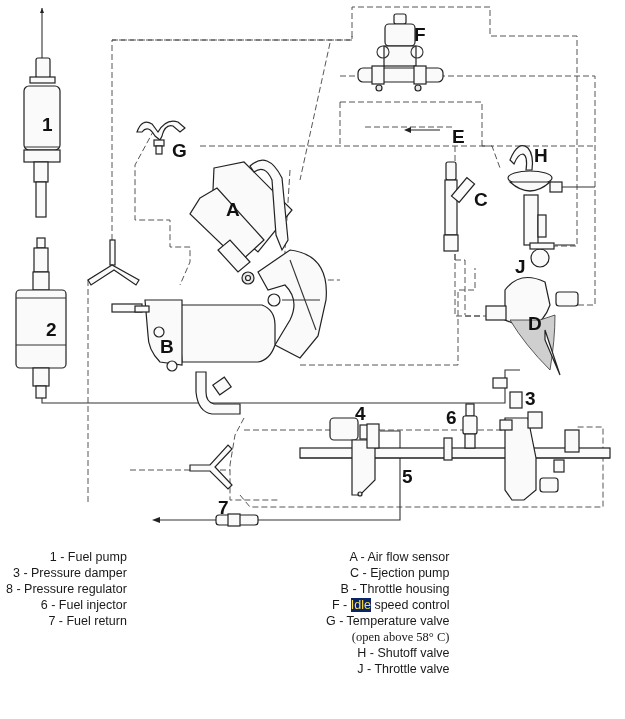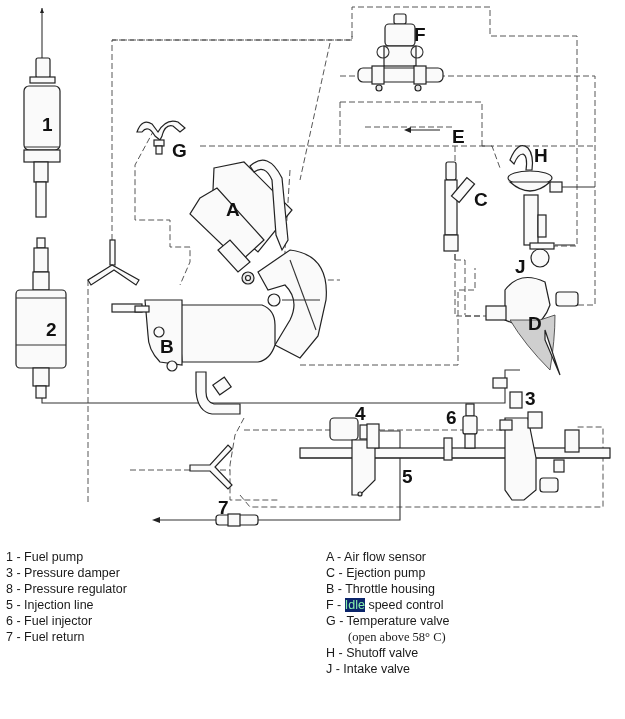--- a/index.html
+++ b/index.html
@@ -5,26 +5,26 @@
   html, body { margin: 0; padding: 0; background: #ffffff; }
   body { width: 625px; height: 719px; position: relative; overflow: hidden;
          font-family: "Liberation Sans", sans-serif; color: #1a1a1a; }
   #diagram { position: absolute; left: 0; top: 0; width: 625px; height: 540px; }
   #diagram .ln { stroke: #333; stroke-width: 1.1; fill: none; }
   #diagram .dash { stroke: #444; stroke-width: 0.9; fill: none; stroke-dasharray: 6 3; }
   #diagram .part { stroke: #222; stroke-width: 1.2; fill: #fafafa; }
   #diagram .partd { stroke: #222; stroke-width: 1.2; fill: #e8e8e8; }
   #diagram .hatch { stroke: #333; stroke-width: 0.8; fill: #cfcfcf; }
   #diagram .lbl { font-family: "Liberation Sans", sans-serif; font-weight: bold; font-size: 19px; fill: #111; }
-  .legend { position: absolute; font-size: 12.5px; line-height: 16px; color: #1a1a1a; }
+  .legend { position: absolute; font-size: 12.5px; line-height: 16px; color: #1a1a1a; text-align: right; }
   .legend-left { left: 6px; top: 549px; }
   .legend-right { left: 326px; top: 549px; }
   .legend .row { white-space: nowrap; height: 16px; }
   .legend .indent { padding-left: 22px; font-family: Liberation Serif, serif; }
-  .sel { background: #0a246a; color: #86efac; }
+  .sel { background: #0a246a; color: #fde047; }
 </style>
 </head>
 <body>
 
 <svg id="diagram" viewBox="0 0 625 540" xmlns="http://www.w3.org/2000/svg">
 
   <g>
     <path class="dash" d="M112 240 V40 H352 V36 H352"></path>
     <path class="dash" d="M112 40 H352 V7 H490 V36 H577 V246 H545"></path>
     <path class="dash" d="M340 76 H595 V305 H575"></path>
@@ -213,27 +213,26 @@
     <text class="lbl" x="172" y="157">G</text>
     <text class="lbl" x="534" y="162">H</text>
     <text class="lbl" x="515" y="273">J</text>
   </g>
 </svg>
 
 <div class="legend legend-left">
   <div class="row">1 - Fuel pump</div>
   <div class="row">3 - Pressure damper</div>
   <div class="row">8 - Pressure regulator</div>
-  <div class="row">5 - Injection line</div>
   <div class="row">6 - Fuel injector</div>
   <div class="row">7 - Fuel return</div>
 </div>
 
 <div class="legend legend-right">
   <div class="row">A - Air flow sensor</div>
   <div class="row">C - Ejection pump</div>
   <div class="row">B - Throttle housing</div>
   <div class="row"><span>F - </span><span class="sel">Idle</span><span> speed control</span></div>
   <div class="row">G - Temperature valve</div>
   <div class="row indent">(open above 58° C)</div>
   <div class="row">H - Shutoff valve</div>
-  <div class="row">J - Intake valve</div>
+  <div class="row">J - Throttle valve</div>
 </div>
 
 </body></html>

